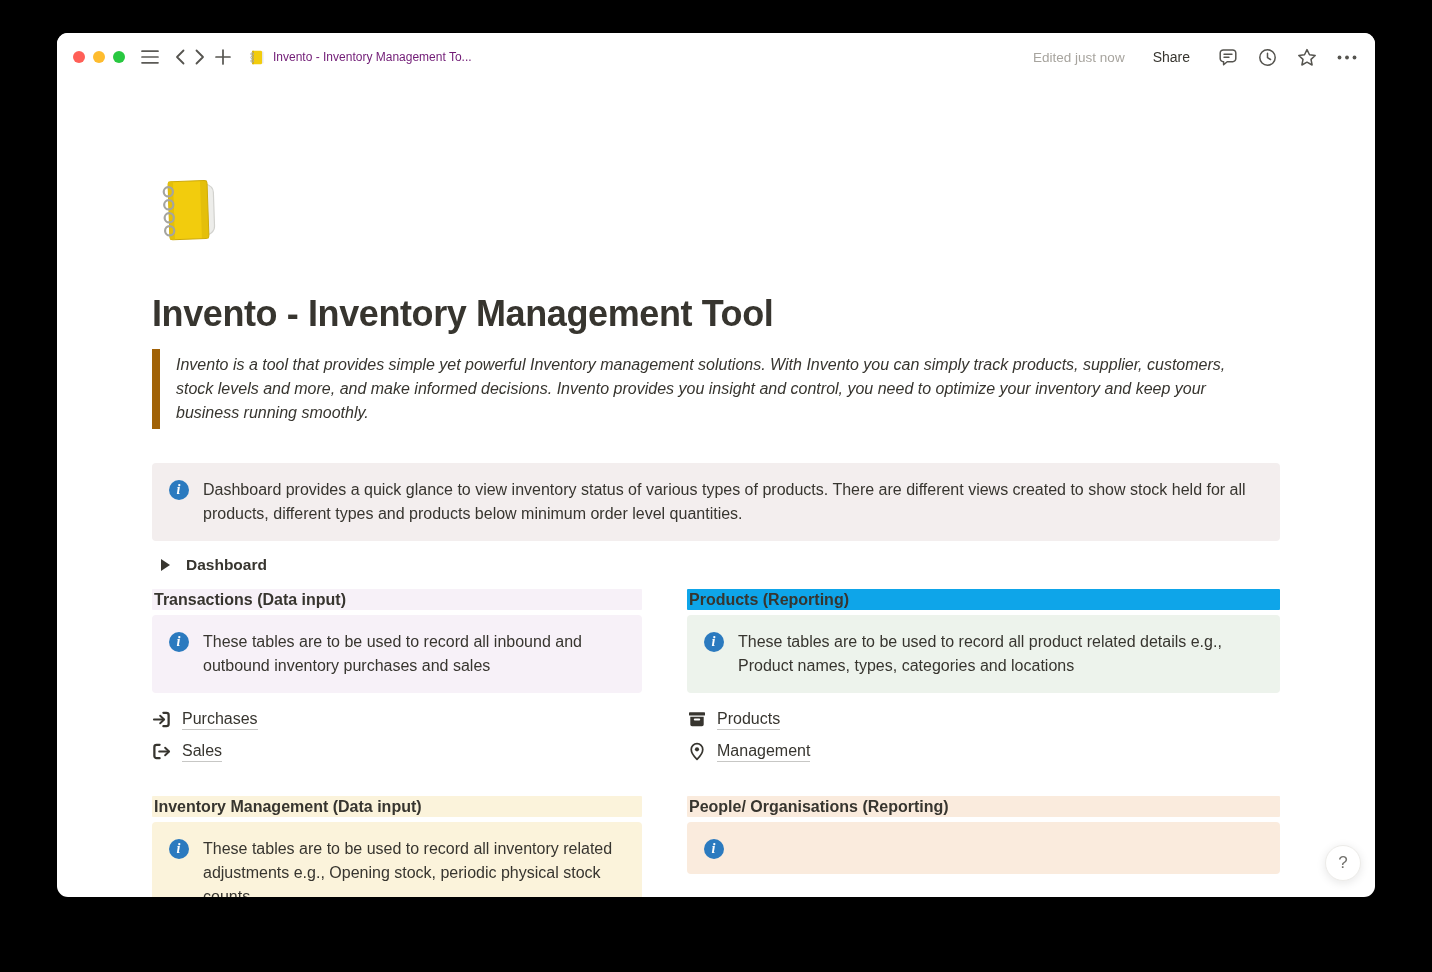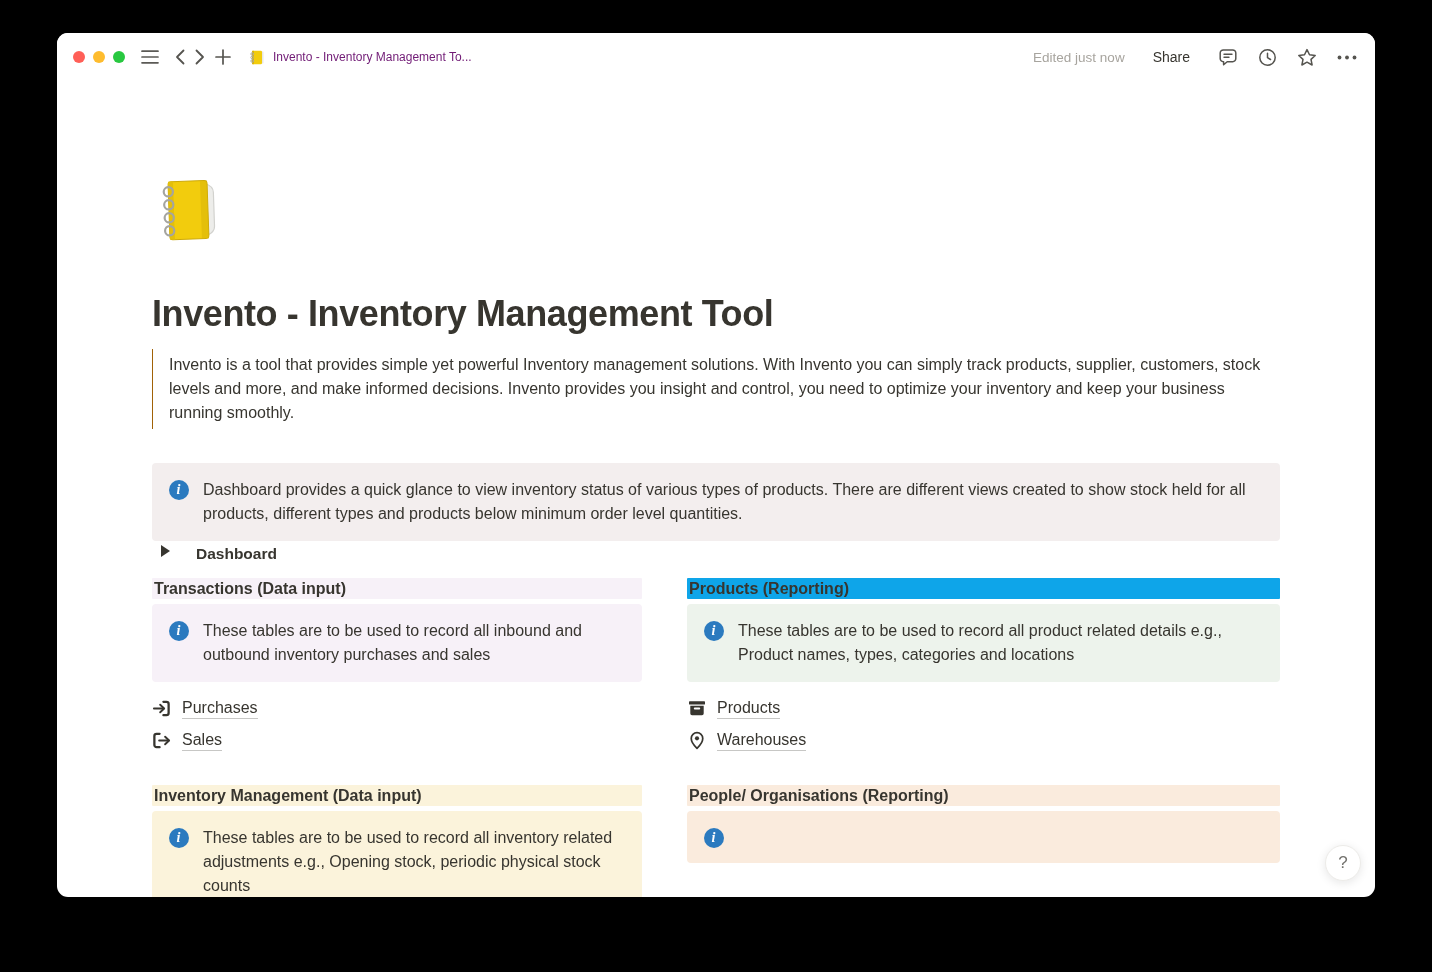--- a/index.html
+++ b/index.html
@@ -20,30 +20,30 @@
   .tb-title{margin-left:7px;font-size:12px;font-weight:500;color:#701a75;white-space:nowrap;}
   .tb-spacer{flex:1;}
   .tb-edited{font-size:13.5px;color:#A7A49E;margin-right:22px;}
   .tb-share{font-size:14px;font-weight:500;color:#37352F;margin-right:22px;background:none;border:none;cursor:pointer;}
   .tb-icon{margin-left:0;margin-right:20px;}
   .tb-more{margin-right:0;}
   
   .content{position:relative;height:816px;padding:0 95px;overflow:hidden;}
   .page-icon{margin-top:91px;width:78px;height:78px;cursor:pointer;}
   h1.page-title{margin:42px 0 0 0;font-size:36px;line-height:1.2;font-weight:700;color:#37352F;letter-spacing:-0.4px;}
-  blockquote.quote{margin:14px 12px 0 0;border-left:1px solid #a16207;padding:4px 0 4px 16px;
-                   font-size:16px;line-height:24px;color:#37352F;max-width:1113px;}
+  blockquote.quote{margin:14px 12px 0 0;border-left:8px solid #a16207;padding:4px 0 4px 16px;
+                   font-size:16px;line-height:24px;color:#37352F;max-width:1113px;font-style:italic;}
   .callout{display:flex;align-items:flex-start;gap:14px;border-radius:4px;padding:15px 18px 15px 17px;
            font-size:16px;line-height:24px;color:#37352F;}
   .callout-top{margin-top:34px;}
   .info-badge{flex:0 0 auto;width:20px;height:20px;border-radius:50%;display:flex;align-items:center;
               justify-content:center;margin-top:2px;}
   .info-i{font-family:"Liberation Serif","DejaVu Serif",serif;font-weight:700;font-style:italic;
           color:#fff;font-size:14px;line-height:1;transform:translateX(-0.5px);}
-  .toggle{display:flex;gap:26px;padding:4px 0 4px 9px;cursor:pointer;width:max-content;}
+  .toggle{margin-top:11px;display:flex;align-items:center;gap:16px;padding:4px 0 4px 9px;cursor:pointer;width:max-content;}
   .tri{width:0;height:0;border-left:9px solid #37352F;border-top:6px solid transparent;border-bottom:6px solid transparent;}
   .toggle-label{font-size:15.5px;font-weight:600;color:#37352F;}
   .grid{margin-top:11px;display:grid;grid-template-columns:490px 593px;column-gap:45px;row-gap:28px;}
   .sec-header{padding:0 2px;border-radius:1px;font-size:16px;font-weight:700;color:#37352F;line-height:21px;}
   .sec-callout{margin-top:5px;}
   .links{margin-top:11px;}
   .link-row{display:flex;align-items:center;gap:11px;height:30px;margin-bottom:2px;cursor:pointer;width:max-content;}
   .link-icon{flex:0 0 auto;display:flex;align-items:center;justify-content:center;width:19px;height:19px;}
   .link-label{font-size:16px;color:#37352F;border-bottom:1px solid rgba(55,53,47,.28);line-height:21px;}
   .help-btn{position:absolute;right:14px;bottom:16px;width:36px;height:36px;border-radius:50%;background:#fff;
@@ -209,21 +209,21 @@
               </span>
               <span class="link-label">Products</span>
             </div>
             <div class="link-row">
               <span class="link-icon">
                 <svg width="18" height="19" viewBox="0 0 20 21">
                   <path d="M10 1.8a6.4 6.4 0 0 1 6.4 6.4c0 4.7-6.4 11-6.4 11s-6.4-6.3-6.4-11A6.4 6.4 0 0 1 10 1.8z" stroke="#37352F" stroke-width="1.9" fill="none" stroke-linejoin="round"></path>
                   <circle cx="10" cy="8.1" r="2.3" fill="#37352F"></circle>
                 </svg>
               </span>
-              <span class="link-label">Warehouses</span>
+              <span class="link-label">Management</span>
             </div>
           </div>
         </div>
 
         <div>
           <div class="sec-header" style="background: rgb(251, 243, 219);">Inventory Management (Data input)</div>
           <div class="callout sec-callout" style="background: rgb(251, 243, 219);">
             <span class="info-badge" style="background: rgb(43, 122, 191);">
                 <span class="info-i">i</span>
               </span>

